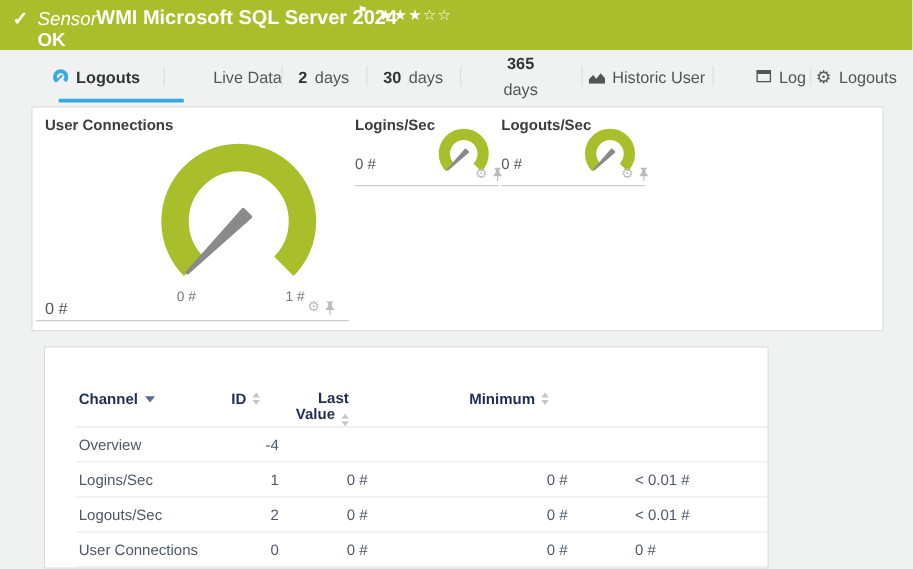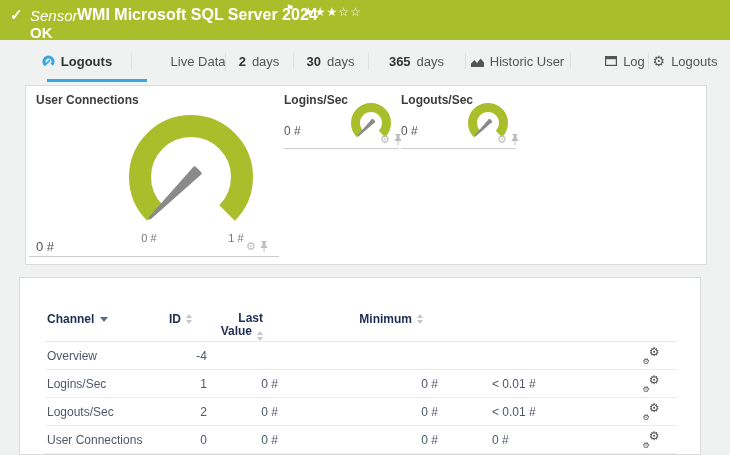--- a/index.html
+++ b/index.html
@@ -33,21 +33,21 @@
   }
   .tab .num { font-weight:bold; color:#333; }
   .tab.active { color:#333; font-weight:bold; }
   .tab-underline { position:absolute; left:24px; top:31px; width:100px; height:3px; background:var(--accent-blue, #36a9e1); }
   .tab-sep { position:absolute; top:13px; width:1px; height:16px; background:#e0e0e0; }
   .tab .glyph { font-size:14px; color:#555; line-height:1; }
 
   
   .panel { position:absolute; background:#fff; border:1px solid #dcdcdc; }
   .panel-gauges { left:25px; top:85px;  width:682px; height:180px; }
-  .panel-table  { left:19px; top:277px; width:682px; height:178px; overflow:hidden; }
+  .panel-table  { left:35px; top:277px; width:580px; height:178px; overflow:hidden; }
 
   .cell-label { position:absolute; font-size:12px; font-weight:bold; color:#3c3c3c; }
   .cell-value { position:absolute; font-size:12px; color:#555; }
   .scale-label{ position:absolute; font-size:11px; color:#777; width:36px; text-align:center; }
   .cell-underline { position:absolute; height:1px; background:#cccccc; }
   .mini-icons { position:absolute; display:flex; align-items:flex-end; gap:4px; color:#bcbcbc; }
   .mini-icons .gear-ch { font-size:11px; line-height:1; cursor:pointer; }
   .mini-icons svg { cursor:pointer; }
 
   
@@ -106,21 +106,21 @@
       <span>Live Data</span>
     </div>
     <div class="tab" style="left:225px;width:68px;">
       <span class="num">2</span>
       <span>days</span>
     </div>
     <div class="tab" style="left:293px;width:75px;">
       <span class="num">30</span>
       <span>days</span>
     </div>
-    <div class="tab" style="left:368px;width:97px;">
+    <div class="tab" style="left:368px;width:97px;flex-direction:column;">
       <span class="num">365</span>
       <span>days</span>
     </div>
     <div class="tab" style="left:465px;width:105px;">
       <svg class="icon" width="13" height="11" viewBox="0 0 13 11">
         <polygon points="0,11 0,7.5 3.5,4 6,7 9.5,2.5 13,6.5 13,11" fill="#555"></polygon>
       </svg>
       <span>Historic User</span>
     </div>
     <div class="tab" style="left:570px;width:78px;padding-left:32px;">

